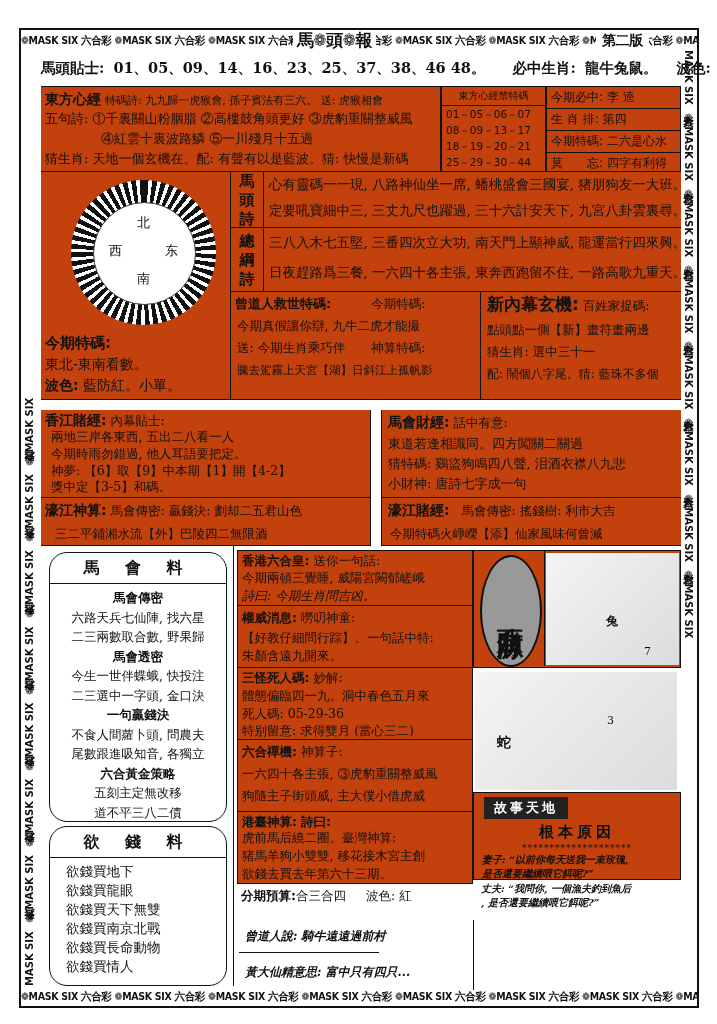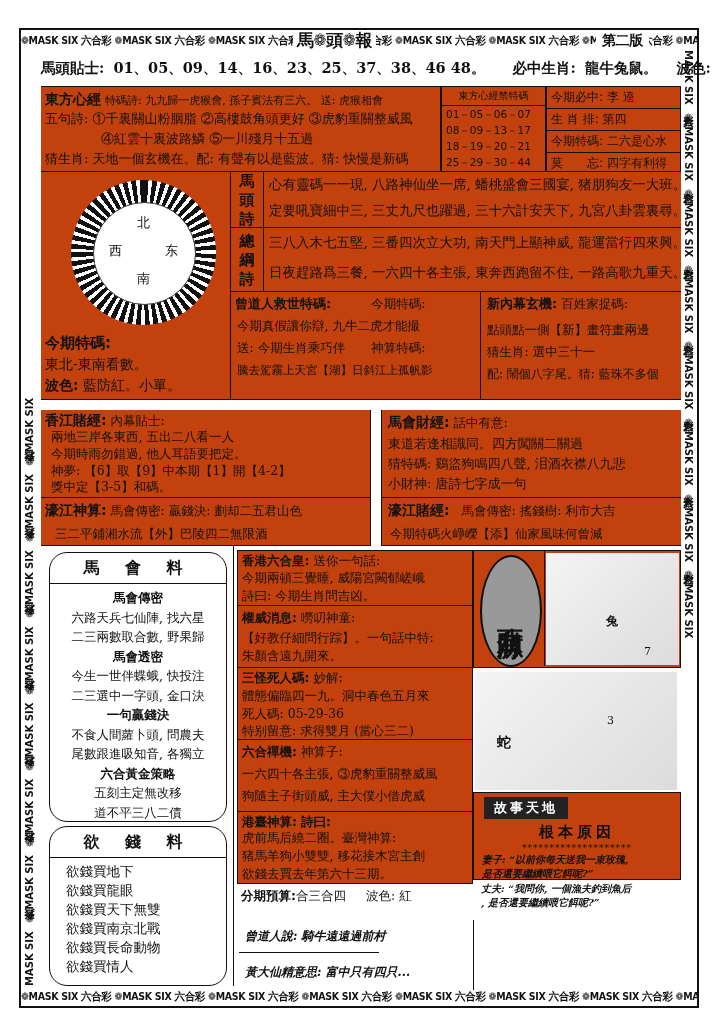--- a/index.html
+++ b/index.html
@@ -106,21 +106,21 @@
       <div class="row" style="left:38px;top:36px;font-size:13.5px;">日夜趕路爲三餐, 一六四十各主張, 東奔西跑留不住, 一路高歌九重天。</div>
     </div>
 
     <div class="box" style="left:190px;top:242px;width:250px;height:108px;border-width:0 1.5px 1.5px 0;">
       <div class="row t" style="left:4px;top:2px;"><span class="hd" style="font-size:13px">曾道人救世特碼:</span><span style="margin-left:40px">今期特碼:</span></div>
       <div class="row t" style="left:6px;top:24px;">今期真假讓你辯, 九牛二虎才能撮</div>
       <div class="row t" style="left:6px;top:46px;"><span>送: 今期生肖乘巧伴</span><span style="margin-left:26px">神算特碼:</span></div>
       <div class="row t" style="left:6px;top:68px;font-size:11.5px;">騰去駕霧上天宮【湖】日斜江上孤帆影</div>
     </div>
     <div class="box" style="left:440px;top:242px;width:200px;height:108px;border-width:0 0 1.5px 0;">
-      <div class="row t" style="left:6px;top:2px;"><span class="hd" style="font-size:13px">新內幕玄機:</span> <span>百姓家捉碼:</span></div>
+      <div class="row t" style="left:6px;top:2px;"><span class="hd" style="font-size:17px">新內幕玄機:</span> <span>百姓家捉碼:</span></div>
       <div class="row t" style="left:6px;top:28px;">點頭點一側【新】畫符畫兩邊</div>
       <div class="row t" style="left:6px;top:50px;">猜生肖: 選中三十一</div>
       <div class="row t" style="left:6px;top:72px;font-size:12px;">配: 鬧個八字尾。猜: 藍珠不多個</div>
     </div>
 
     <div class="box" style="left:0;top:360px;width:330px;height:88px;border-width:0 1.5px 1.5px 0;">
       <div class="row t" style="left:4px;top:0;"><span class="hd" style="font-size:14px">香江賭經:</span> <span>內幕貼士:</span></div>
       <div class="row t" style="left:10px;top:17px;">兩地三岸各東西, 五出二八看一人</div>
       <div class="row t" style="left:10px;top:34px;">今期時雨勿錯過, 他人耳語要把定。</div>
       <div class="row t" style="left:10px;top:51px;">神夢: 【6】取【9】中本期【1】開【4-2】</div>
@@ -168,21 +168,21 @@
         <div>欲錢買南京北戰</div>
         <div>欲錢買長命動物</div>
         <div>欲錢買情人</div>
       </div>
     </div>
     <div style="position:absolute;left:192px;top:496px;bottom:0;border-left:1.5px solid #111;"></div>
 
     <div class="box" style="left:196px;top:500px;width:236px;height:56px;">
       <div class="row t" style="left:4px;top:0;"><span class="hd" style="font-size:12.5px">香港六合皇:</span> <span>送你一句話:</span></div>
       <div class="row t" style="left:4px;top:17px;">今期兩頓三覺睡, 威陽宮闕郁嵯峨</div>
-      <div class="row t" style="left:4px;top:35px;">詩曰: 今期生肖問吉凶。</div>
+      <div class="row t" style="left:4px;top:35px;font-style:italic;">詩曰: 今期生肖問吉凶。</div>
     </div>
     <div class="box" style="left:196px;top:556px;width:236px;height:62px;border-top:0;">
       <div class="row t" style="left:4px;top:2px;"><span class="hd" style="font-size:12.5px">權威消息:</span> <span>嘮叨神童:</span></div>
       <div class="row t" style="left:4px;top:22px;">【好教仔細問行踪】。一句話中特:</div>
       <div class="row t" style="left:4px;top:40px;">朱顏含遠九開來。</div>
     </div>
     <div class="box" style="left:196px;top:618px;width:236px;height:72px;border-top:0;">
       <div class="row t" style="left:4px;top:0;"><span class="hd" style="font-size:12.5px">三怪死人碼:</span> <span>妙解:</span></div>
       <div class="row t" style="left:4px;top:18px;">體態偏臨四一九。洞中春色五月來</div>
       <div class="row t" style="left:4px;top:36px;">死人碼: 05-29-36</div>

